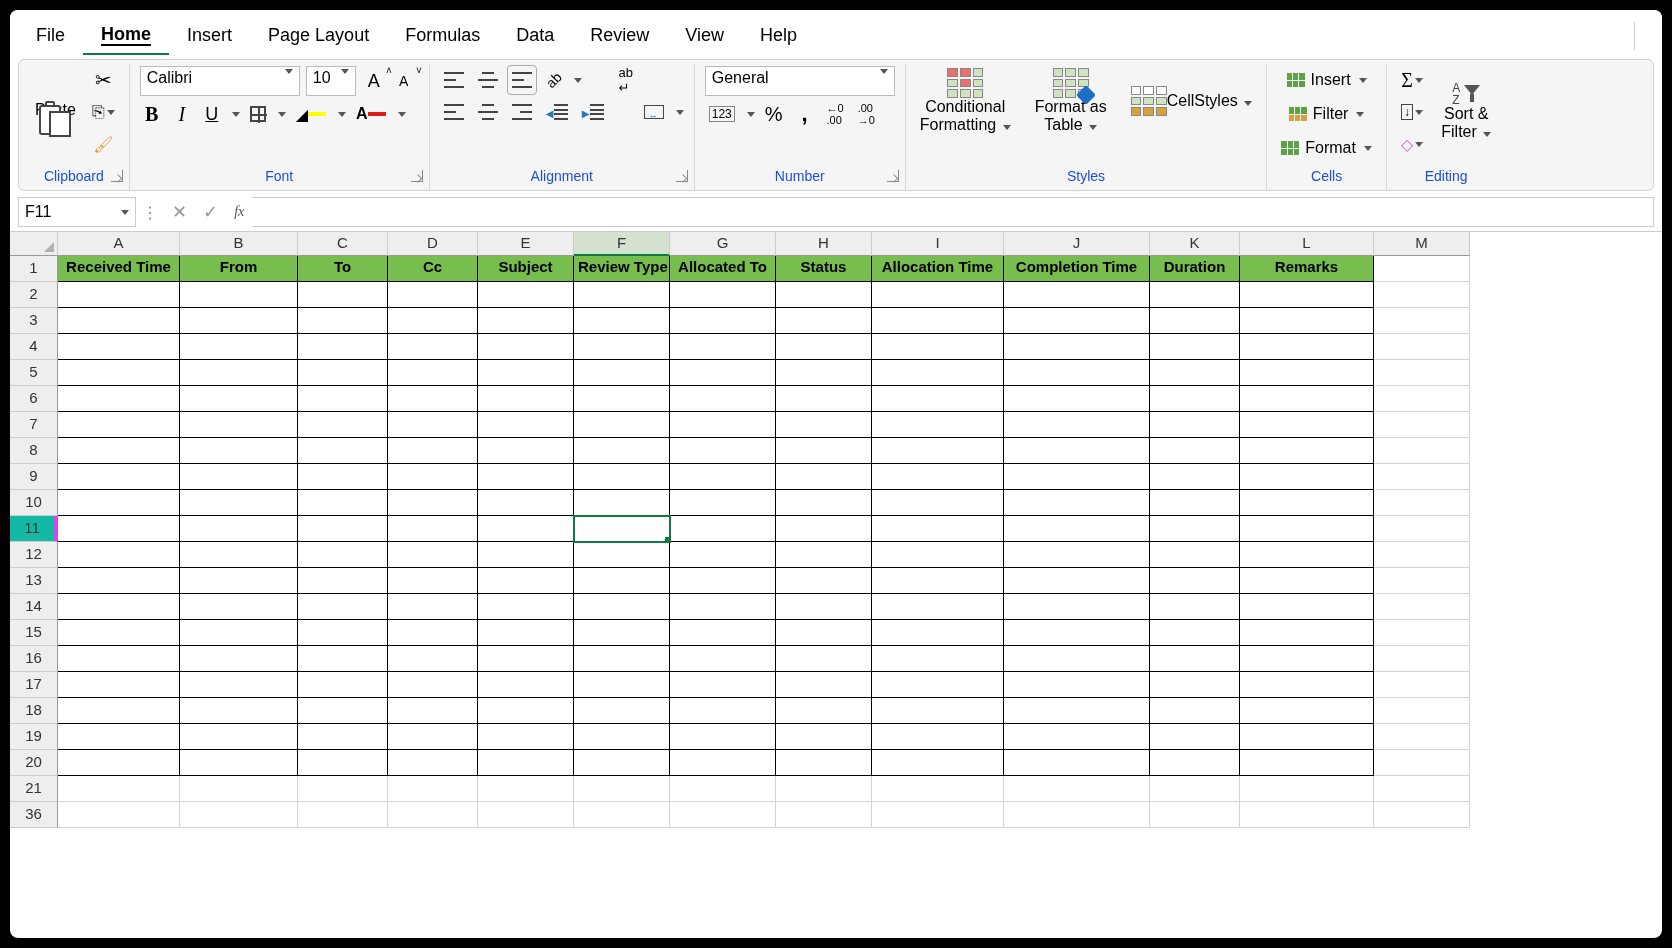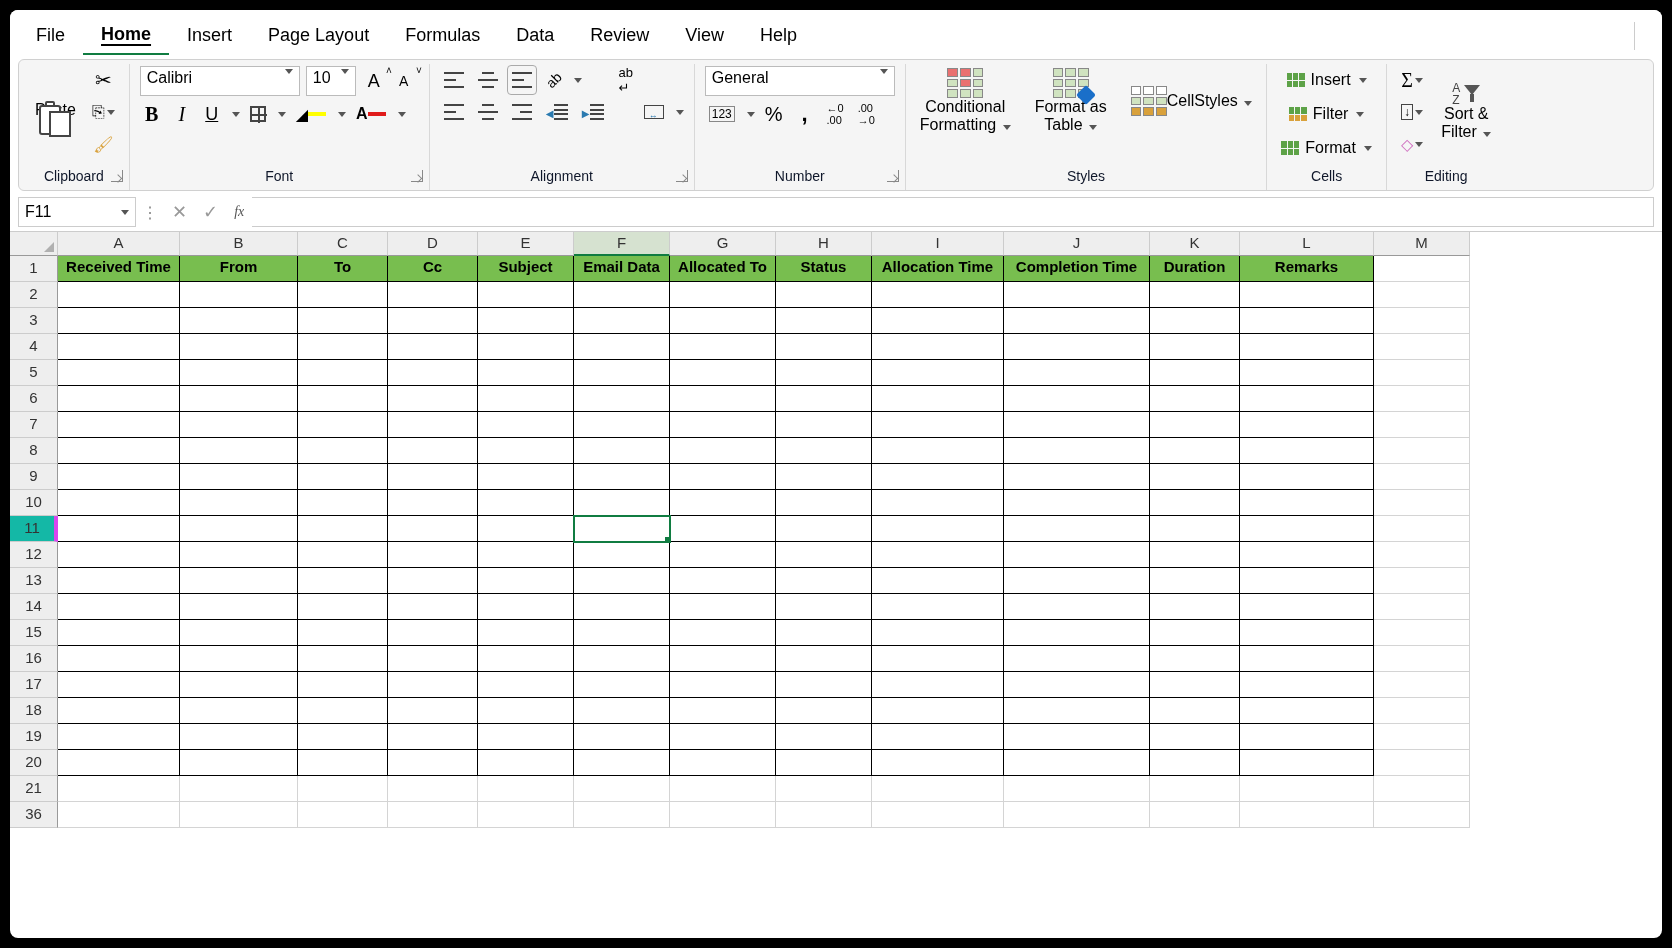--- a/index.html
+++ b/index.html
@@ -11,21 +11,21 @@
 .menubar .tab { padding: 8px 18px; font-size: 18px; cursor: pointer; }
 .menubar .tab.active { font-weight: 600; border-bottom: 2px solid #107c41; text-decoration: underline; text-decoration-thickness: 2px; text-underline-offset: 4px; }
 .menubar .ribbon-toggle { margin-left: auto; width: 20px; height: 28px; border-left: 1px solid #ccc; }
 
 
 .ribbon { display: flex; background: #f5f5f5; border: 1px solid #d0d0d0; border-radius: 6px; margin: 4px 8px 0 8px; padding: 4px 0 0 0; }
 .group { display: flex; flex-direction: column; padding: 2px 10px; border-right: 1px solid #d8d8d8; }
 .group:last-child { border-right: none; }
 .group .controls { display: flex; flex-direction: column; gap: 4px; flex: 1; }
 .group .row { display: flex; align-items: center; gap: 6px; }
-.group-label { text-align: center; font-size: 14px; color: #0f172a; padding: 6px 0 4px 0; position: relative; }
+.group-label { text-align: center; font-size: 14px; color: #1d4ed8; padding: 6px 0 4px 0; position: relative; }
 .launcher { position: absolute; right: -4px; bottom: 6px; width: 12px; height: 12px; border: 1px solid #888; border-top: none; border-left: none; }
 .launcher::after { content: ""; position: absolute; right: 1px; bottom: 1px; width: 5px; height: 5px; border-right: 1px solid #888; border-bottom: 1px solid #888; transform: rotate(-45deg) translate(-1px,1px); }
 
 .btn { display: inline-flex; align-items: center; justify-content: center; min-width: 24px; height: 28px; padding: 2px 4px; border-radius: 3px; cursor: pointer; }
 .caret { width: 0; height: 0; border-left: 4px solid transparent; border-right: 4px solid transparent; border-top: 5px solid #555; margin-left: 2px; display: inline-block; }
 .selectbox { border: 1px solid #bbb; background: #fff; height: 30px; font-size: 16px; padding: 2px 6px; display: flex; justify-content: space-between; }
 .selectbox .caret { margin-left: 10px; }
 
 
 .paste-btn { display: flex; flex-direction: column; align-items: center; gap: 2px; padding: 2px 6px; }
@@ -473,21 +473,21 @@
         </div>
     </div>
     <div class="grid-body" id="grid-body">
         <div class="grid-row hdr-row">
           <div class="rowh">1</div>
           <div class="cell cw-A">Received Time</div>
           <div class="cell cw-B">From</div>
           <div class="cell cw-C">To</div>
           <div class="cell cw-D">Cc</div>
           <div class="cell cw-E">Subject</div>
-          <div class="cell cw-F">Email Data</div>
+          <div class="cell cw-F">Review Type</div>
           <div class="cell cw-G">Allocated To</div>
           <div class="cell cw-H">Status</div>
           <div class="cell cw-I">Allocation Time</div>
           <div class="cell cw-J">Completion Time</div>
           <div class="cell cw-K">Duration</div>
           <div class="cell cw-L">Remarks</div>
           <div class="cell cw-M" style="background: rgb(255, 255, 255); border-right: 1px solid rgb(212, 212, 212); border-bottom: 1px solid rgb(212, 212, 212); font-weight: 400;"></div>
         </div>
         <div class="grid-row data-region">
           <div class="rowh">2</div>

